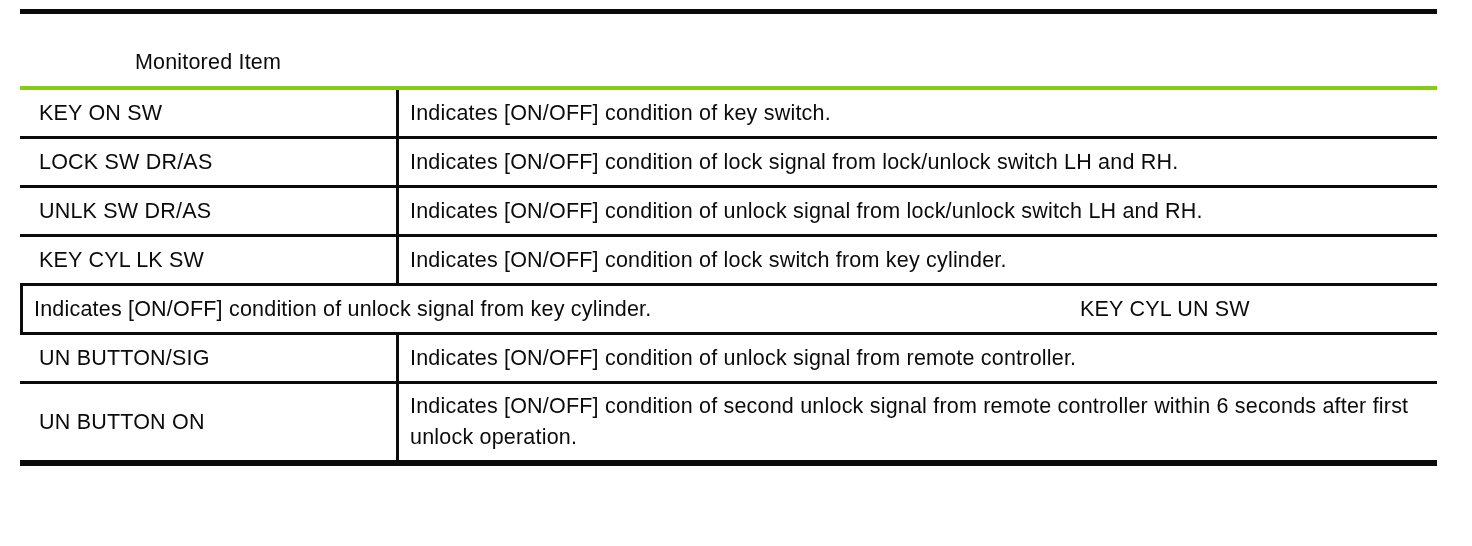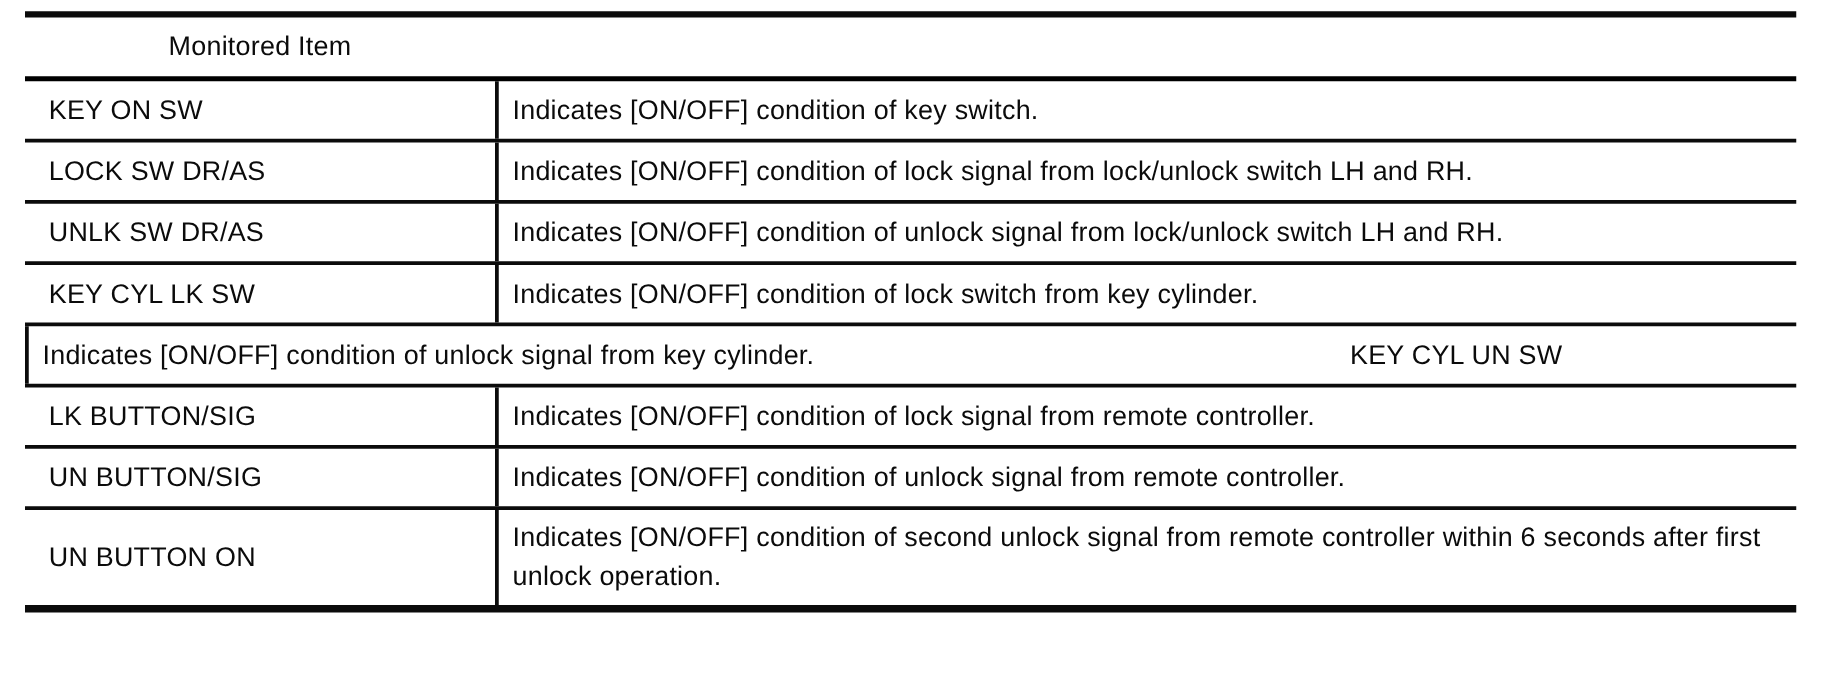--- a/index.html
+++ b/index.html
@@ -25,21 +25,22 @@
   }
   .t-row {
     display: flex;
     align-items: stretch;
     border-bottom: 3px solid #0b0b0b;
   }
   .t-row:last-child {
     border-bottom: none;
   }
   .t-row.header {
-    border-bottom: 4px solid #000000;
+    border-bottom: 4px solid #84cc16;
+    margin-top: 25px;
   }
   .cell {
     display: flex;
     align-items: center;
     font-size: 21.5px;
     line-height: 1.42;
     letter-spacing: 0.2px;
   }
   .cell.item {
     width: 376px;
@@ -93,24 +94,20 @@
     <div class="cell item">KEY CYL LK SW</div>
     <div class="cell desc">Indicates [ON/OFF] condition of lock switch from key cylinder.</div>
   </div>
 
   <div class="t-row">
     <div class="cell desc">Indicates [ON/OFF] condition of unlock signal from key cylinder.</div>
     <div class="cell item">KEY CYL UN SW</div>
   </div>
 
 
-  <div class="t-row">
-    <div class="cell item">LK BUTTON/SIG</div>
-    <div class="cell desc">Indicates [ON/OFF] condition of lock signal from remote controller.</div>
-  </div>
 
   <div class="t-row">
     <div class="cell item">UN BUTTON/SIG</div>
     <div class="cell desc">Indicates [ON/OFF] condition of unlock signal from remote controller.</div>
   </div>
 
   <div class="t-row tall">
     <div class="cell item">UN BUTTON ON</div>
     <div class="cell desc">Indicates [ON/OFF] condition of second unlock signal from remote controller within 6 seconds after first unlock operation.</div>
   </div>

